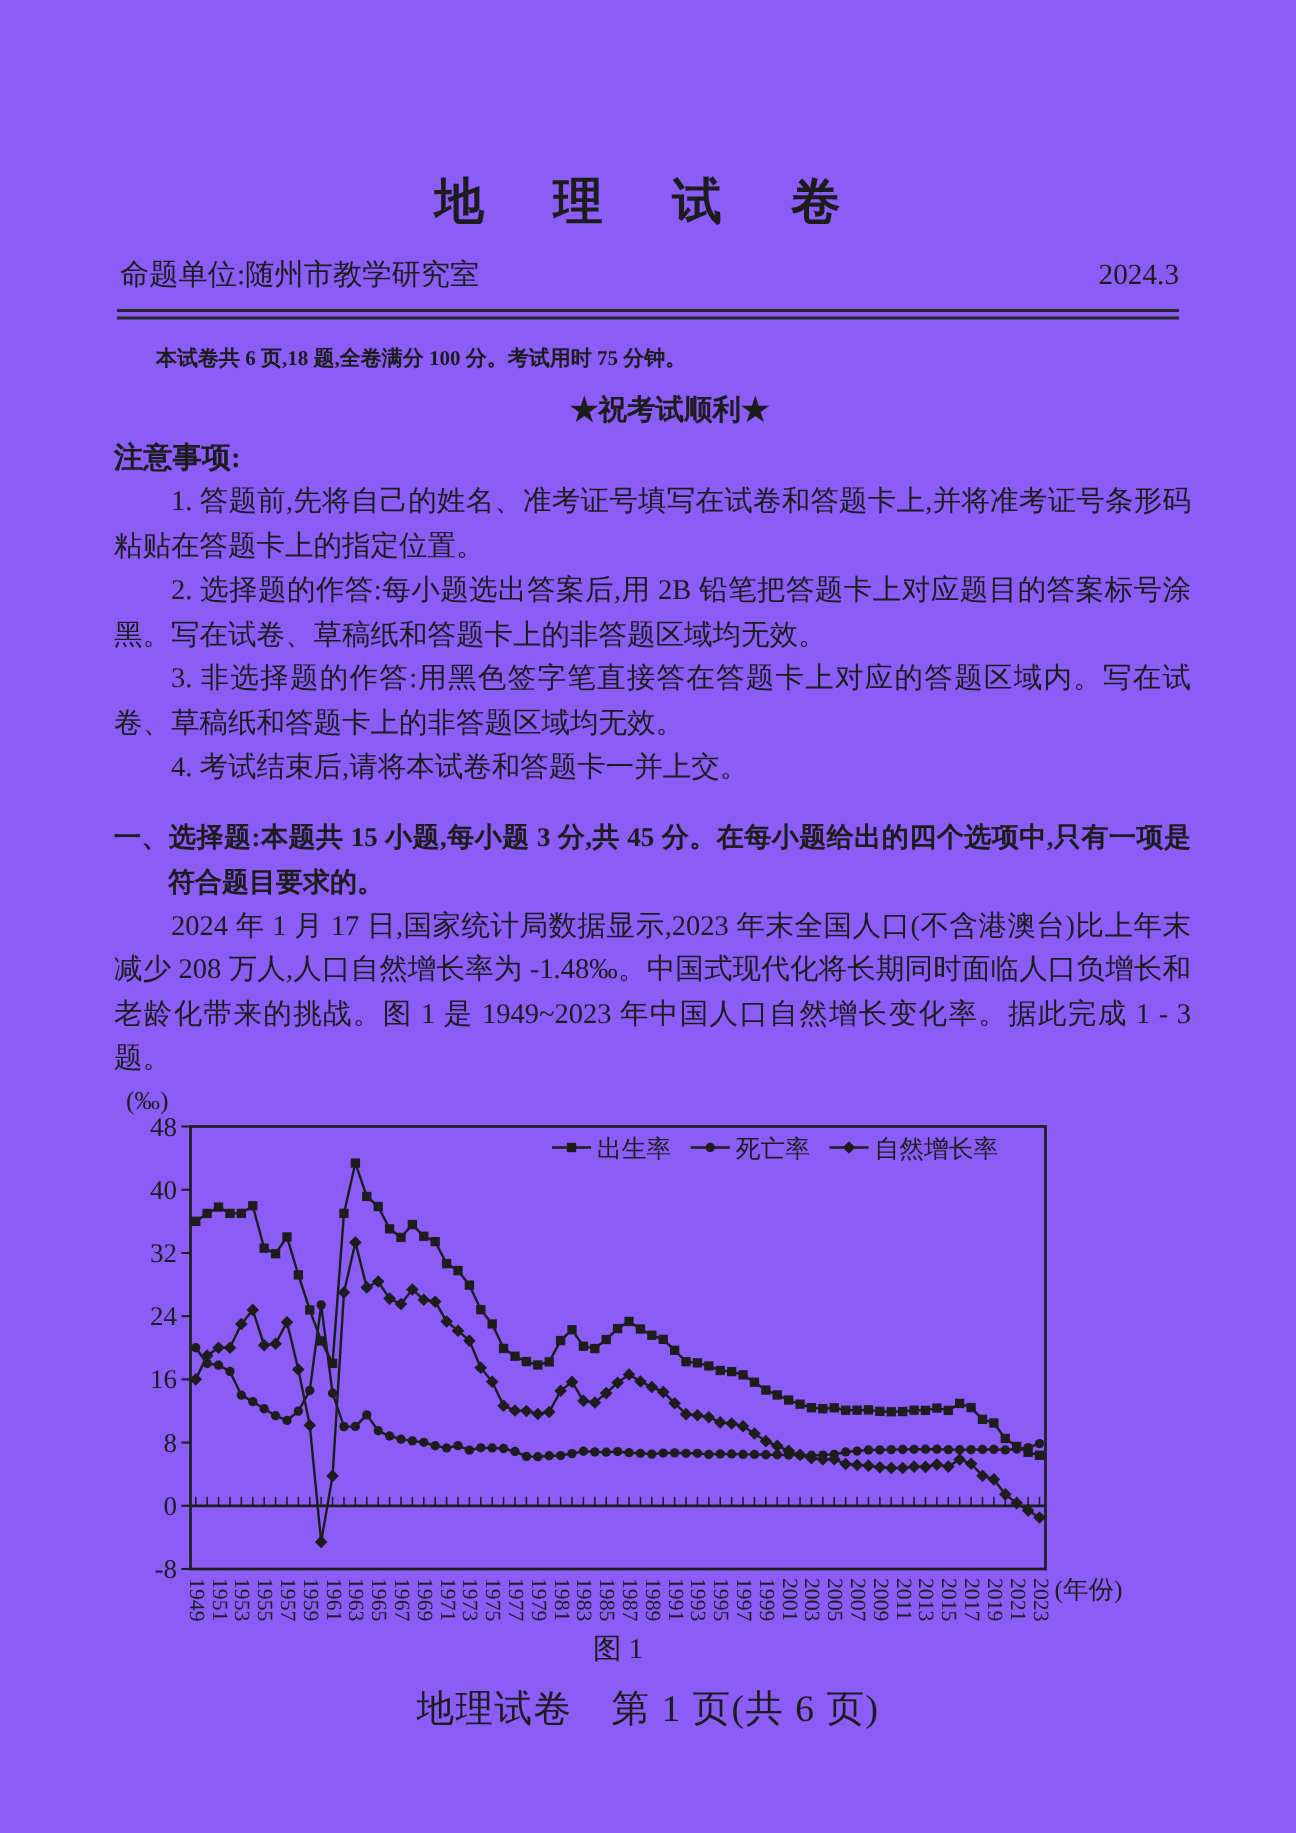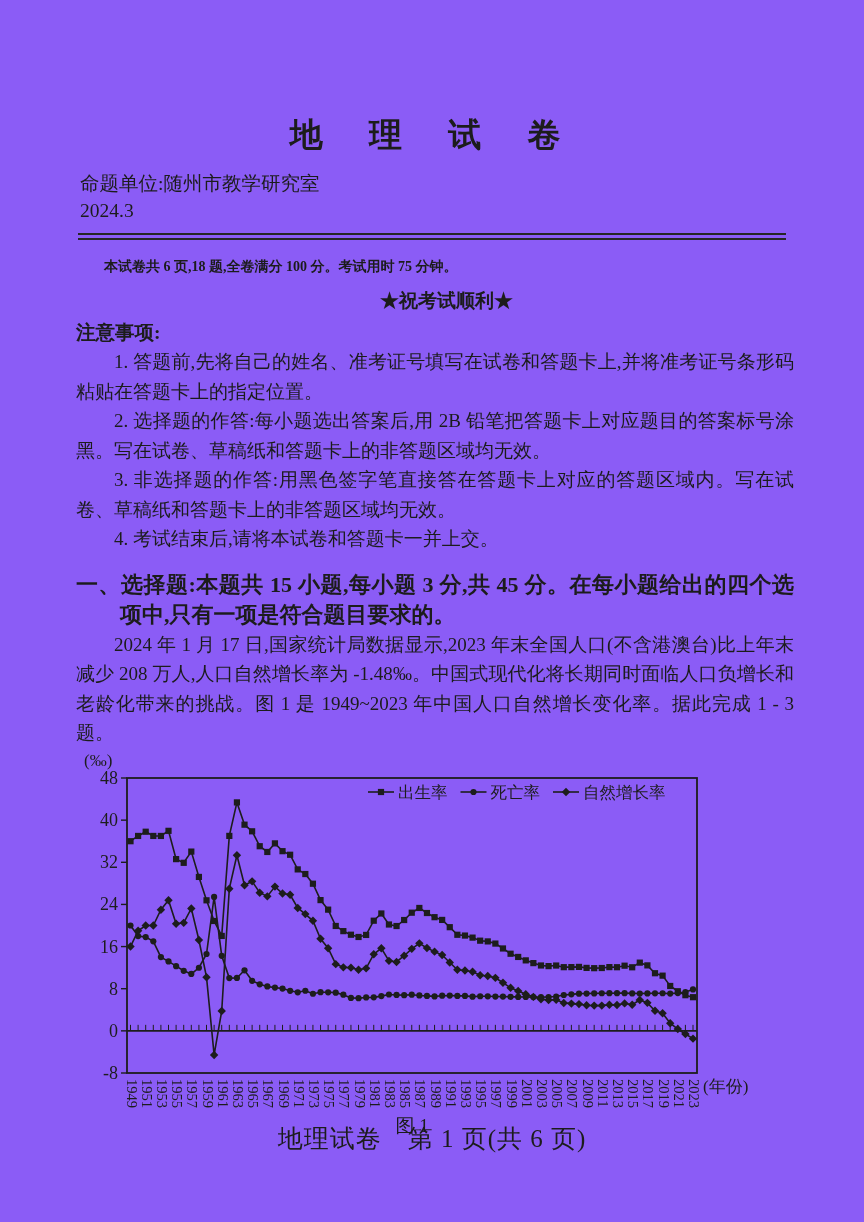--- a/index.html
+++ b/index.html
@@ -14,21 +14,21 @@
   .title{
     margin:0;padding-top:112px;
     text-align:center;
     font-size:33px;font-weight:700;
     letter-spacing:14px;word-spacing:10px;
     line-height:46px;
   }
   .meta{
     display:flex;justify-content:space-between;align-items:baseline;
     margin:12px 78px 0 80px;
-    font-size:19.5px;line-height:27px;flex-direction:column;
+    font-size:19.5px;line-height:27px;
   }
   .rule{
     margin:9px 78px 0 78px;
     height:3px;
     border-top:2px solid #262626;
     border-bottom:2px solid #262626;
   }
   .summary{
     margin:12px 72px 0 76px;
     font-size:14px;font-weight:700;
@@ -42,21 +42,21 @@
     margin:3px 72px 0 76px;
     font-size:19.5px;font-weight:700;line-height:29px;
   }
   .notice{
     margin:0 70px 0 76px;
     font-size:19px;line-height:29.5px;
     text-indent:2em;text-align:justify;
   }
   .sec-head{
     margin:16px 70px 0 76px;
-    font-size:22px;font-weight:700;line-height:30px;
+    font-size:18px;font-weight:700;line-height:30px;
     padding-left:2em;text-indent:-2em;text-align:justify;
   }
   .passage{
     margin:0 70px 0 76px;
     font-size:19px;line-height:29.5px;
     text-indent:2em;text-align:justify;
   }
   .fig{margin:2px 0 0 70px;width:760px;}
   .fig svg{display:block;font-family:"Liberation Serif","DejaVu Serif",serif;}
   .fig-cap{

